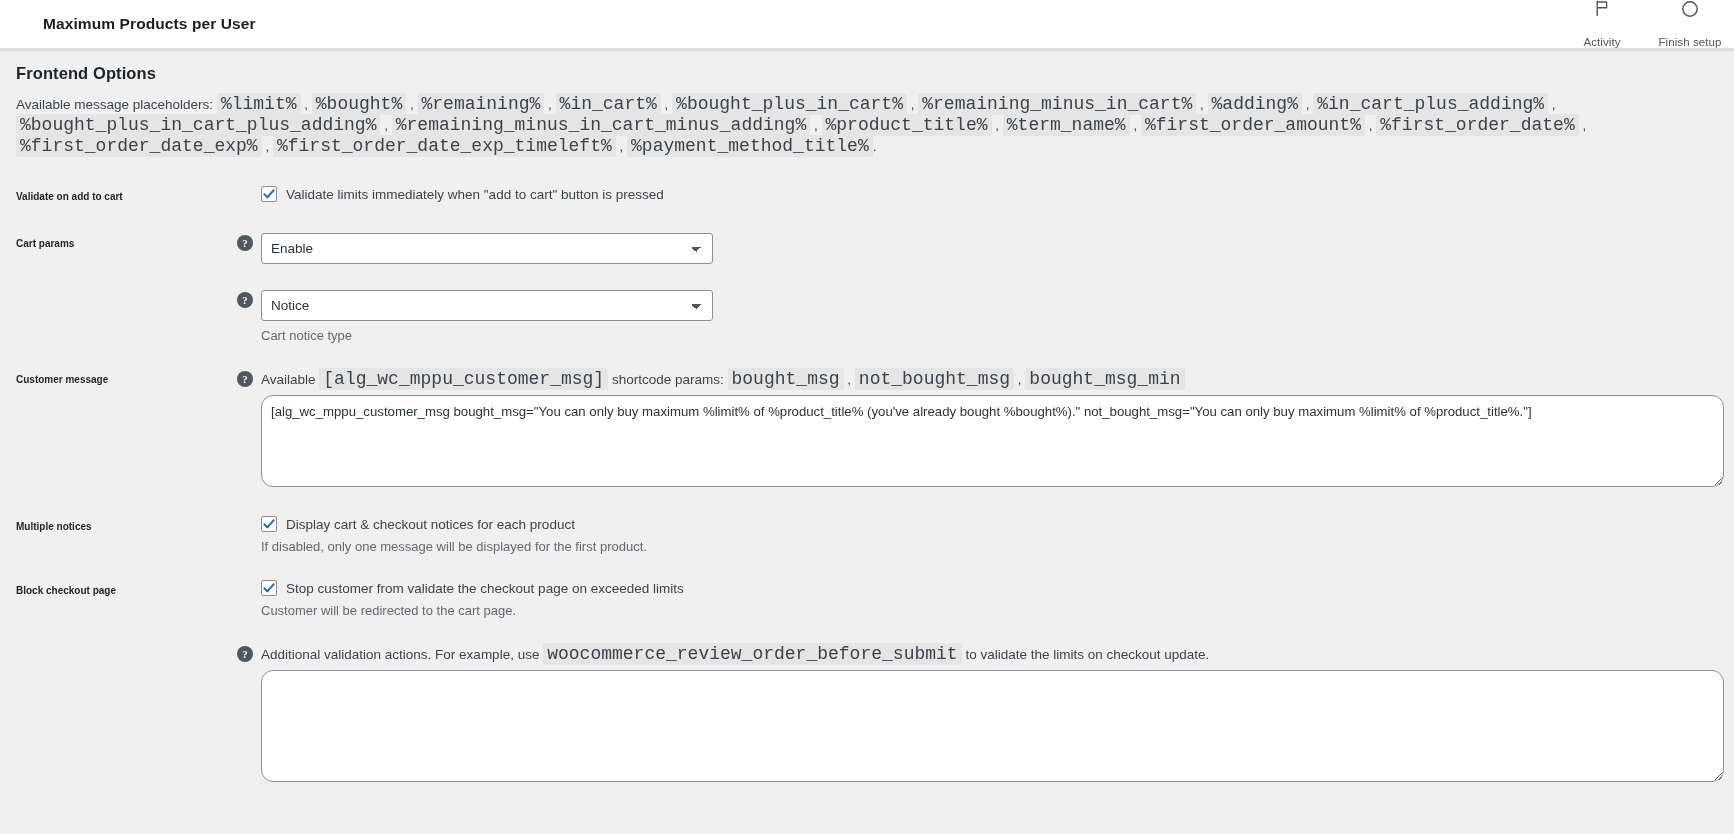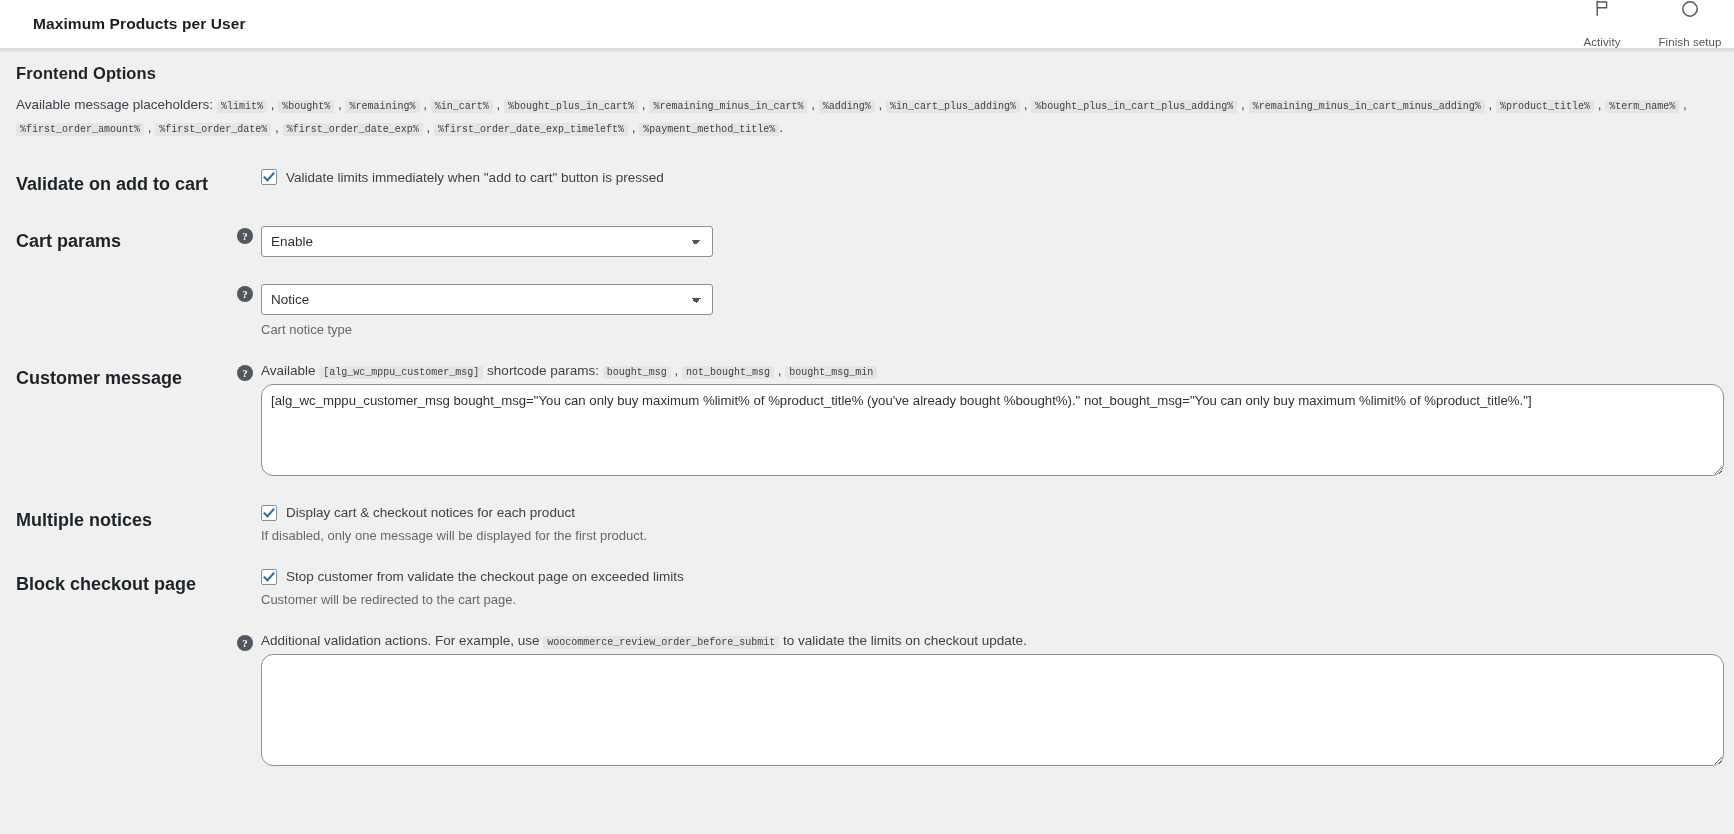--- a/index.html
+++ b/index.html
@@ -19,21 +19,21 @@
   
   .topbar {
     position: relative;
     height: 48px;
     background: #ffffff;
     border-bottom: 1px solid #e0e0e0;
     display: flex;
     align-items: center;
   }
   .topbar-title {
-    margin-left: 33px;
+    margin-left: 43px;
     font-size: 15.5px;
     font-weight: 600;
     color: #1e1e1e;
     letter-spacing: .1px;
   }
   .topbar-right {
     position: absolute;
     right: 0;
     top: 0;
     height: 48px;
@@ -86,41 +86,41 @@
 
   .placeholders {
     padding: 11px 16px 0 16px;
     font-size: 13.5px;
     color: #3c434a;
     line-height: 21px;
     max-width: 1700px;
   }
   code.ph {
     font-family: "Liberation Mono", monospace;
-    font-size: 10px;
+    font-size: 18px;
     background: #e5e5e5;
     color: #3c434a;
     padding: 1px 4px;
     border-radius: 2px;
     white-space: nowrap;
   }
   .comma { color: #3c434a; }
 
   
   table.form-table {
     width: 100%;
     border-collapse: collapse;
     margin-top: 16px;
   }
   table.form-table > tbody > tr > th {
     width: 250px;
     text-align: left;
     vertical-align: top;
     padding: 17px 10px 17px 16px;
-    font-size: 18px;
+    font-size: 10px;
     font-weight: 600;
     color: #1d2327;
     box-sizing: border-box;
     line-height: 1.3;
   }
   table.form-table > tbody > tr > td {
     vertical-align: top;
     padding: 13px 10px 13px 0;
     font-size: 13.5px;
     color: #3c434a;

